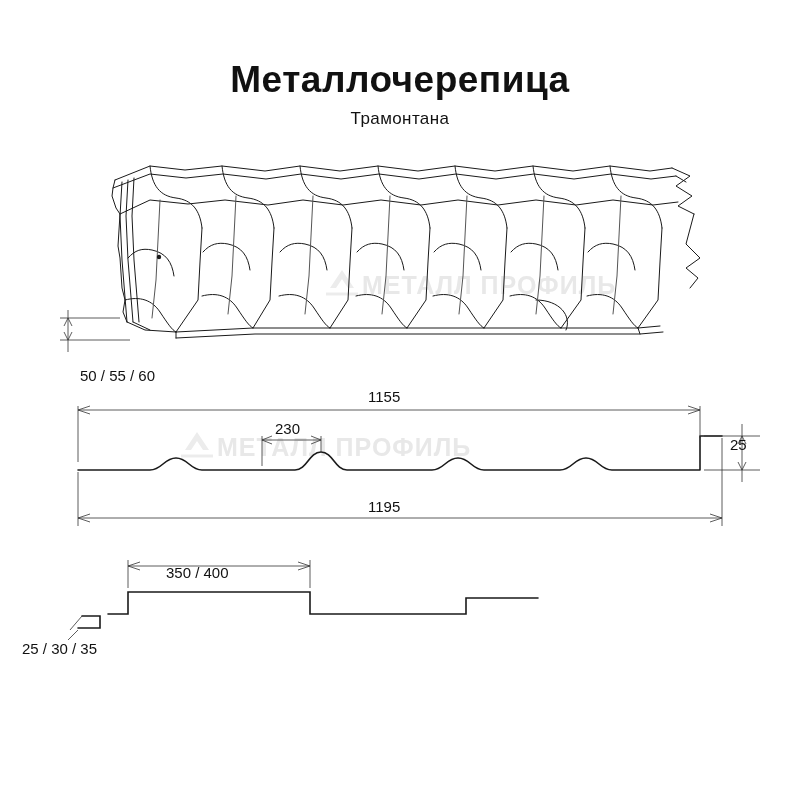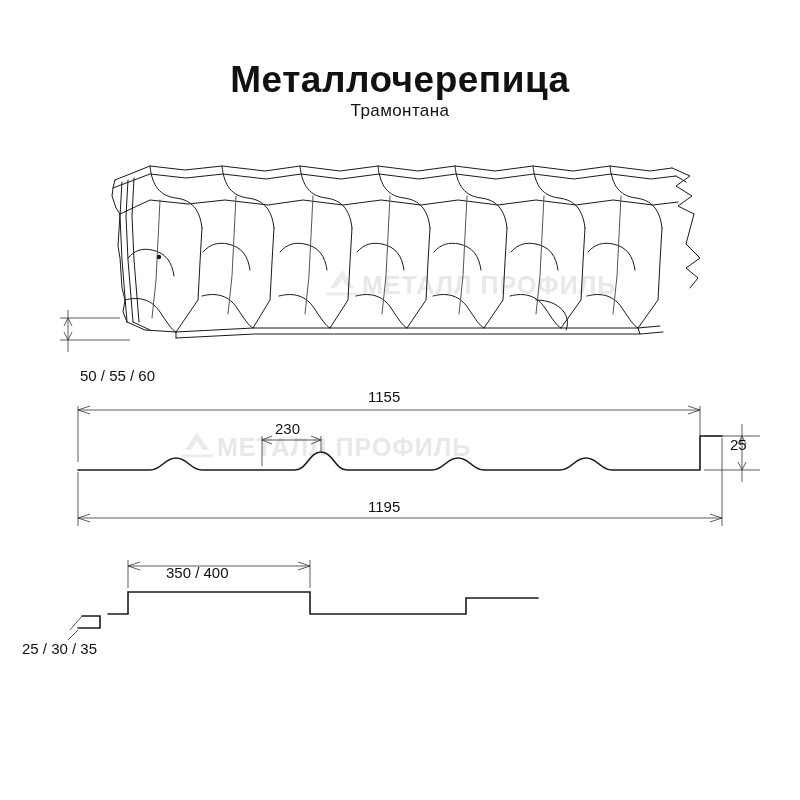--- a/index.html
+++ b/index.html
@@ -32,20 +32,21 @@
     font-size: 37px;
     font-weight: bold;
     letter-spacing: 0.5px;
     color: #111111;
     line-height: 1.1;
   }
   .title-sub {
     font-size: 17px;
     font-weight: normal;
     color: #111111;
+    margin-top: 8px;
     letter-spacing: 0.4px;
   }
   svg.draw {
     position: absolute;
     left: 0;
     top: 0;
     width: 800px;
     height: 800px;
   }
   .dim-label {

